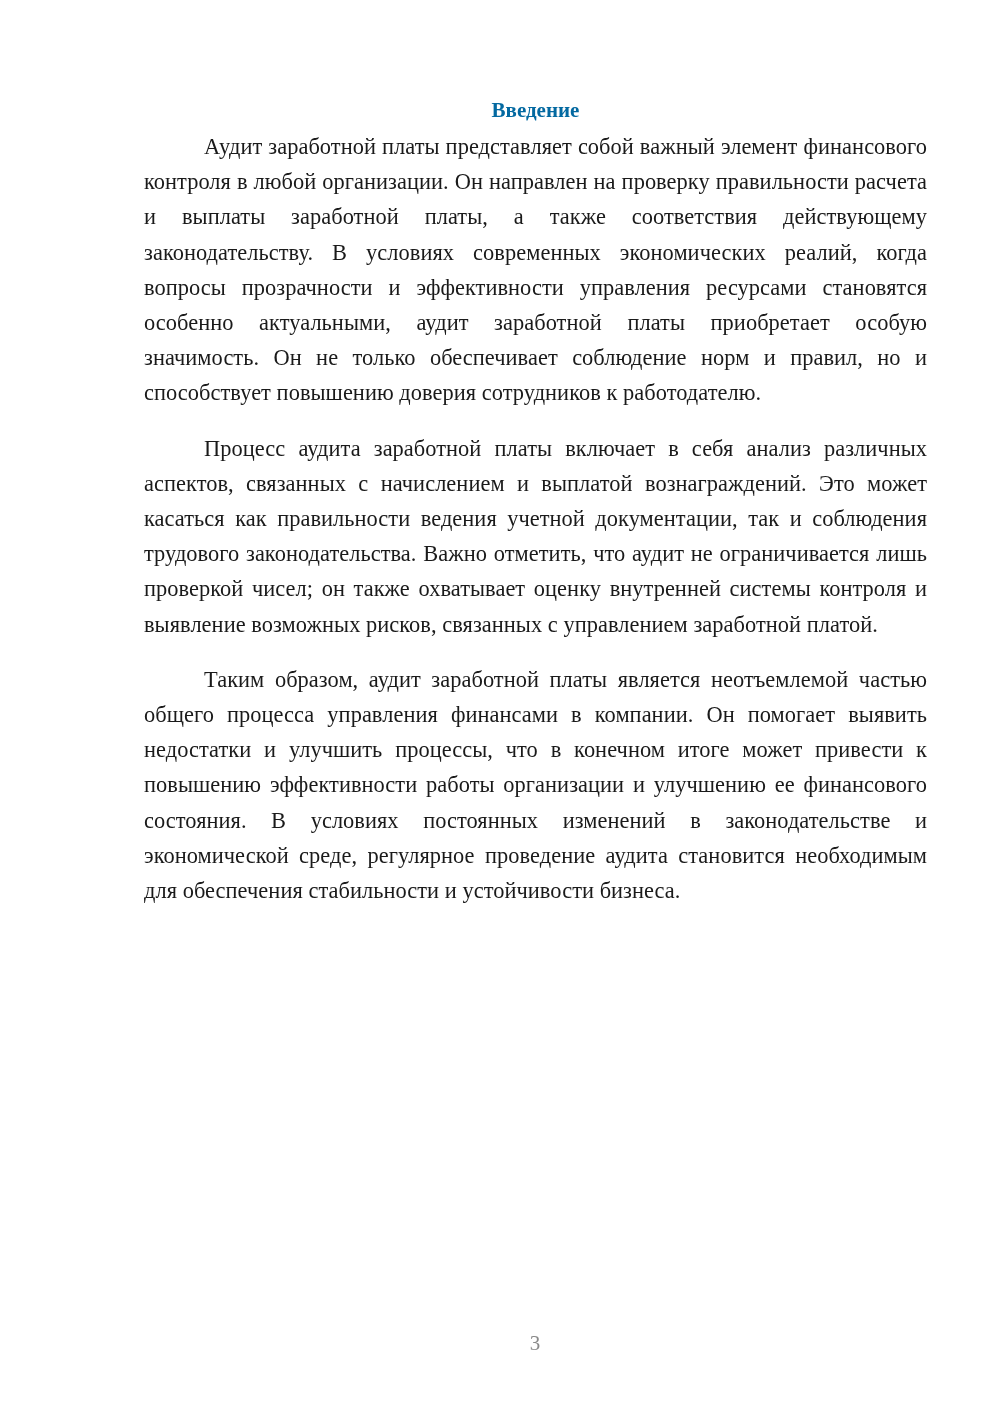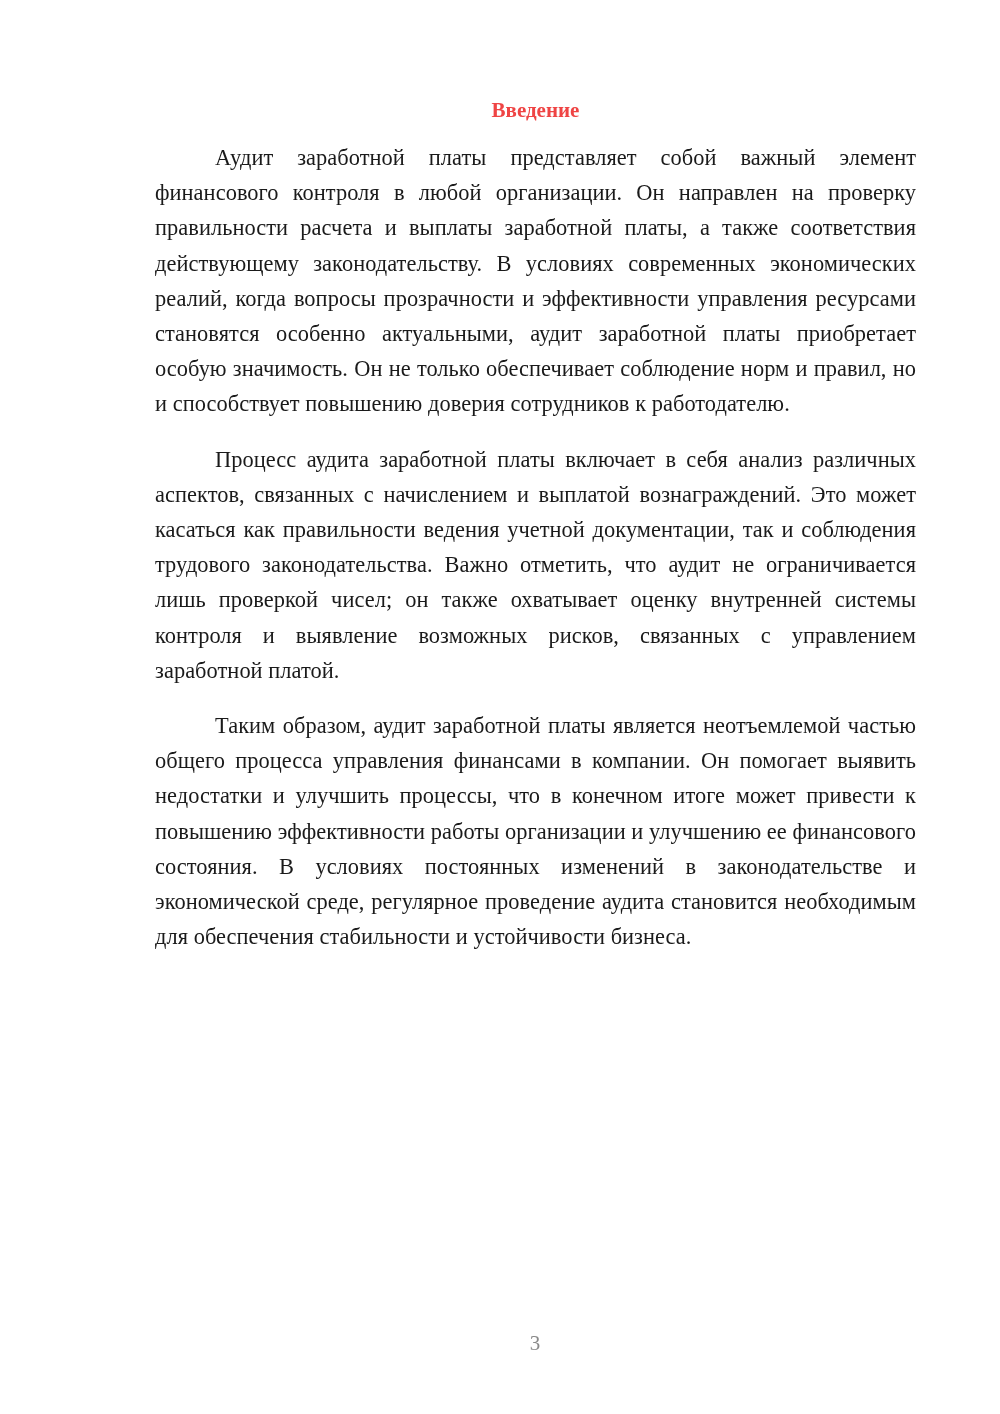--- a/index.html
+++ b/index.html
@@ -28,28 +28,28 @@
       top: 93px;
       width: 785px;
     }
     .title {
       text-align: center;
       font-weight: bold;
       font-size: 21px;
       line-height: 35px;
       margin: 0 0 0 0;
       padding-left: 0;
-      color: #ef4444;
+      color: #0369a1;
     }
     .para {
       font-size: 22.4px;
       line-height: 35.2px;
       text-align: justify;
       text-indent: 60px;
-      margin: 12px;
+      margin: 1px;
       letter-spacing: 0.05px;
     }
     .para + .para {
       margin-top: 20px;
       font-family: Liberation Serif, serif;
     }
     .page-number {
       position: absolute;
       left: 0;
       width: 1070px;

